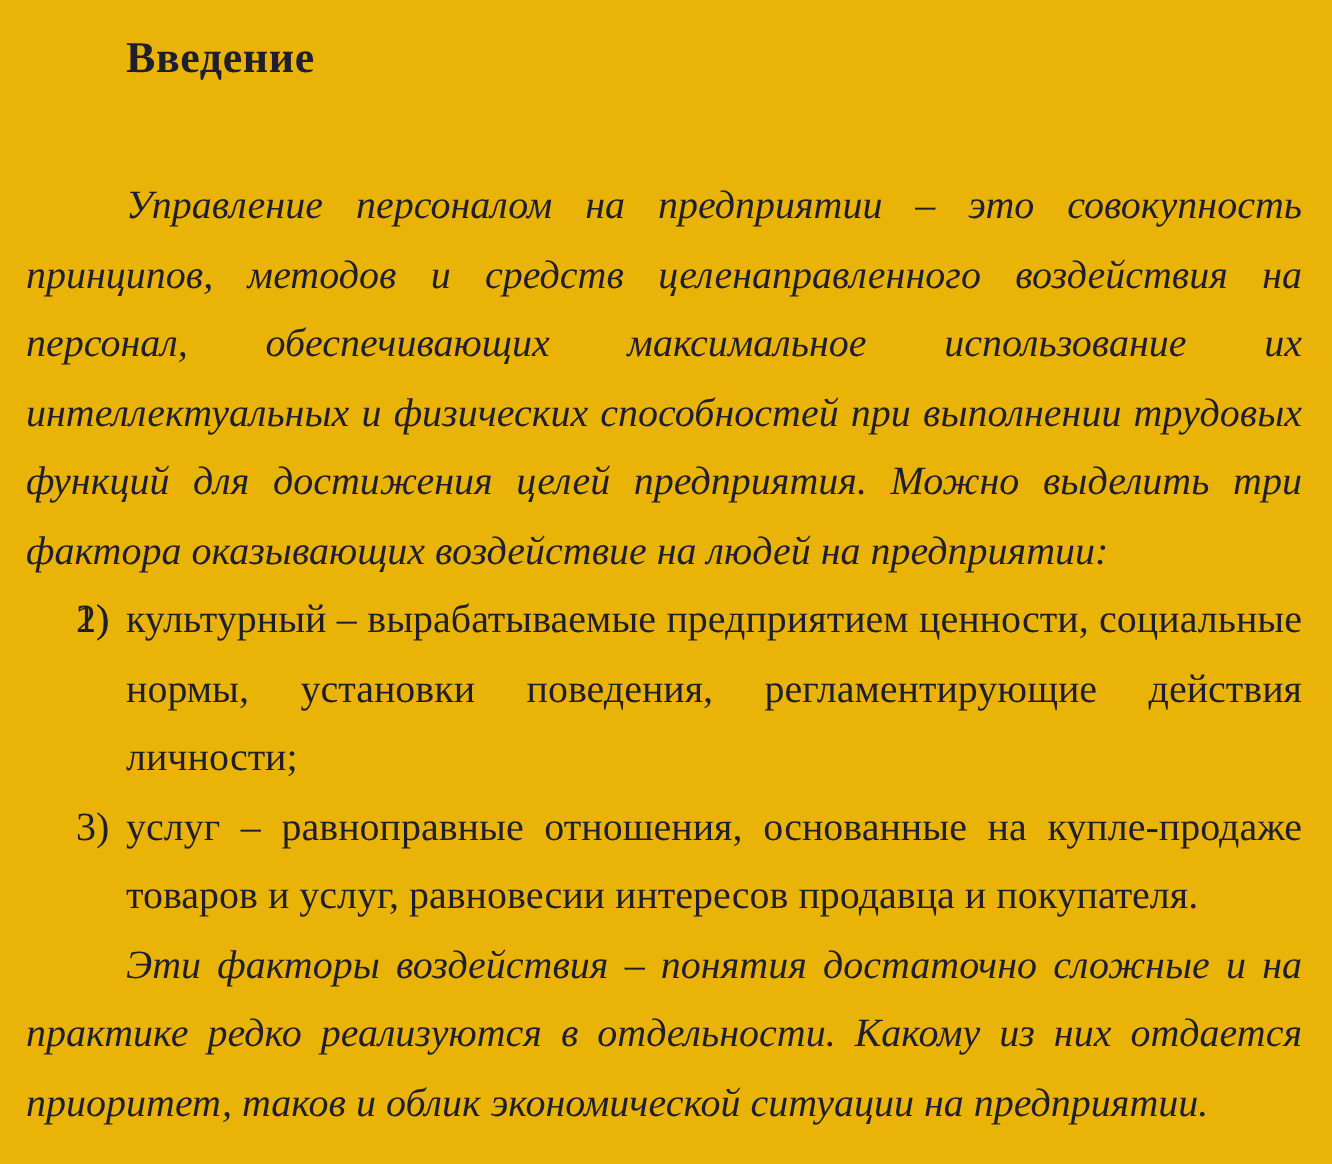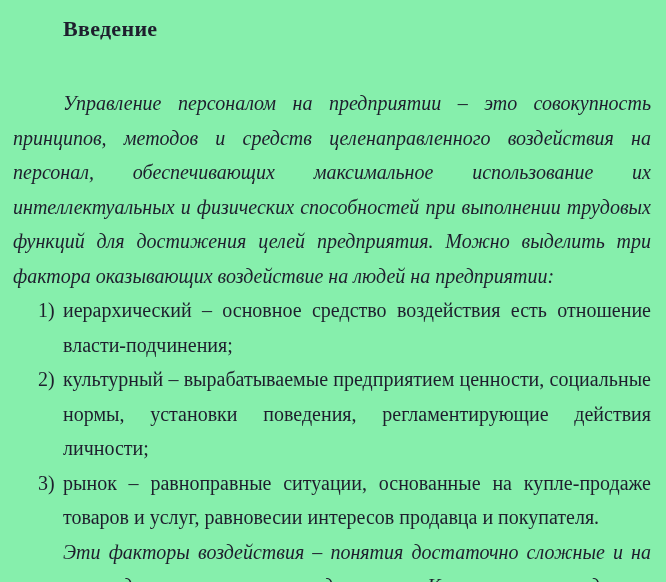--- a/index.html
+++ b/index.html
@@ -4,21 +4,21 @@
 <style>
   html, body {
     margin: 0;
     padding: 0;
     background: #ffffff;
   }
   .page {
     width: 666px;
     height: 582px;
     box-sizing: border-box;
-    background: #86efac;
+    background: #eab308;
     color: #1e1e2d;
     font-family: "Liberation Serif", "DejaVu Serif", serif;
     font-size: 20px;
     line-height: 34.5px;
     padding: 14px 15px 0 13px;
     overflow: hidden;
   }
   .doc-heading {
     font-weight: bold;
     font-size: 22px;
@@ -58,27 +58,26 @@
 
 <div class="page">
 
   <h1 class="doc-heading">Введение</h1>
 
   <p class="doc-paragraph indented">Управление персоналом на предприятии – это совокупность принципов, методов и средств целенаправленного воздействия на персонал, обеспечивающих максимальное использование их интеллектуальных и физических способностей при выполнении трудовых функций для достижения целей предприятия. Можно выделить три фактора оказывающих воздействие на людей на предприятии:</p>
 
   <ol class="doc-list">
     <li class="doc-list-item">
       <span class="marker">1)</span>
-      <span>иерархический – основное средство воздействия есть отношение власти-подчинения;</span>
     </li>
     <li class="doc-list-item">
       <span class="marker">2)</span>
       <span>культурный – вырабатываемые предприятием ценности, социальные нормы, установки поведения, регламентирующие действия личности;</span>
     </li>
     <li class="doc-list-item">
       <span class="marker">3)</span>
-      <span>рынок – равноправные ситуации, основанные на купле-продаже товаров и услуг, равновесии интересов продавца и покупателя.</span>
+      <span>услуг – равноправные отношения, основанные на купле-продаже товаров и услуг, равновесии интересов продавца и покупателя.</span>
     </li>
   </ol>
 
   <p class="doc-paragraph indented">Эти факторы воздействия – понятия достаточно сложные и на практике редко реализуются в отдельности. Какому из них отдается приоритет, таков и облик экономической ситуации на предприятии.</p>
 
 </div>
 
 </body></html>

